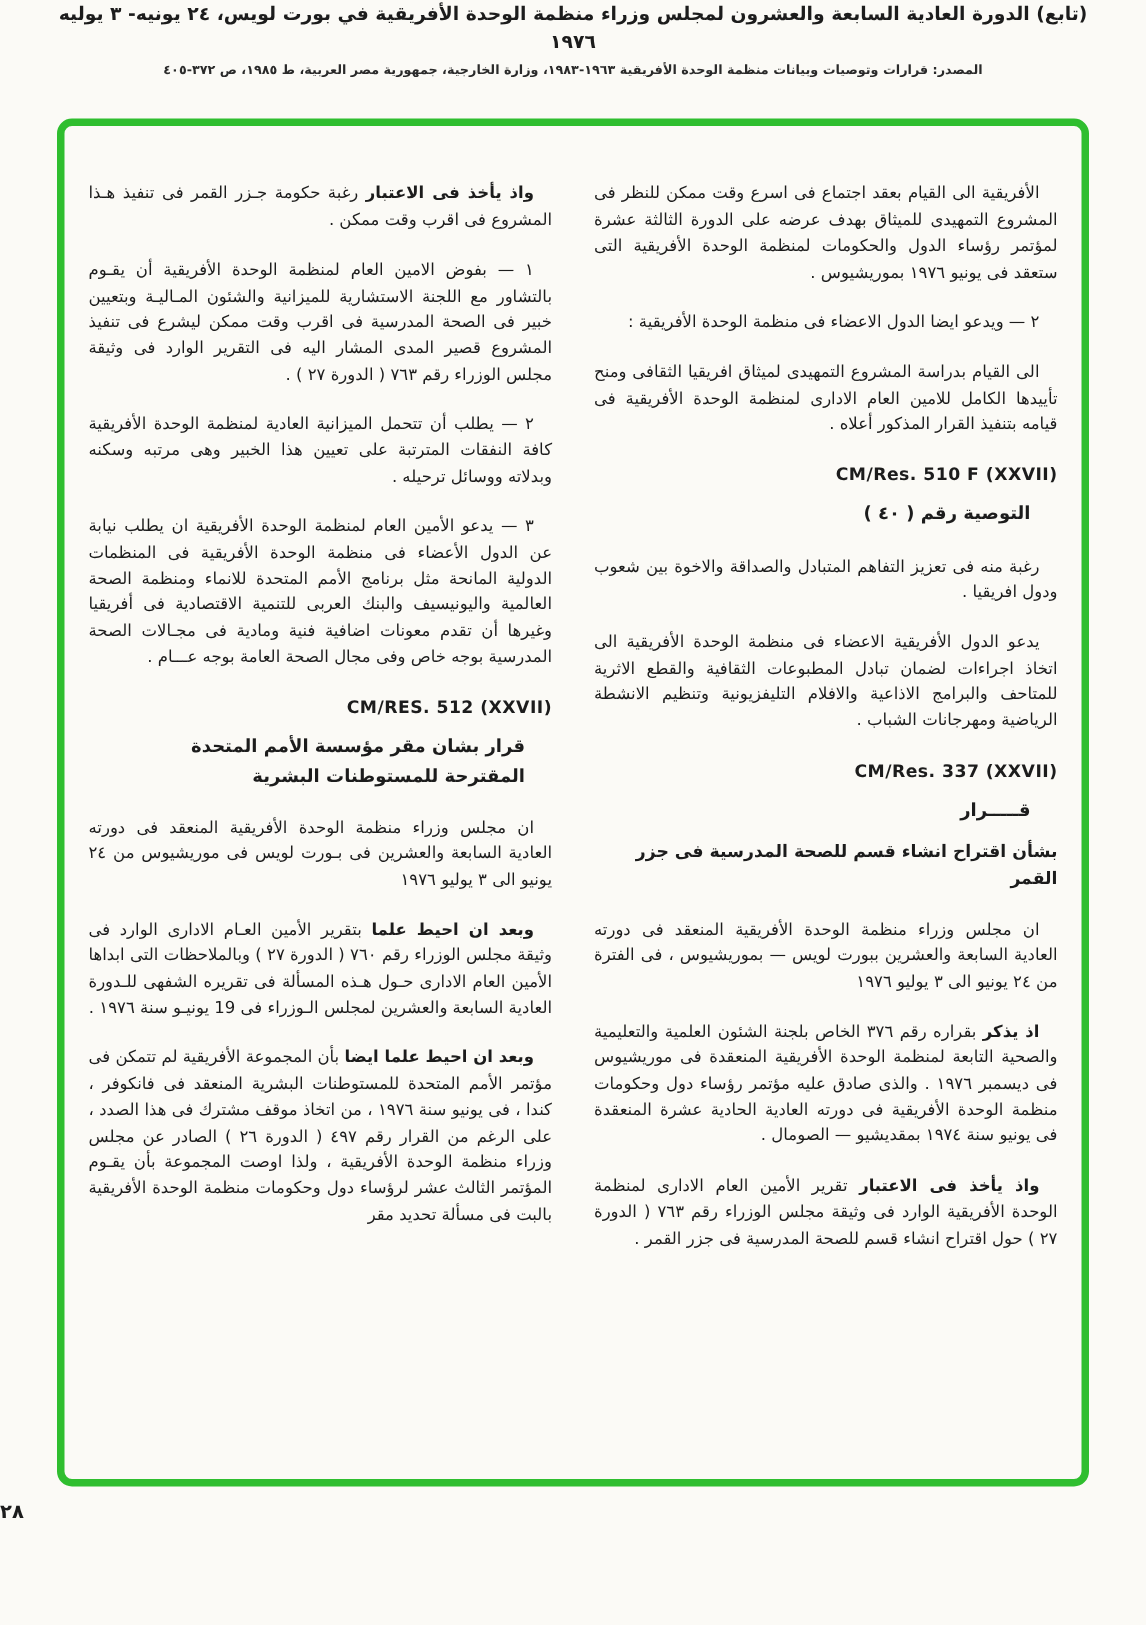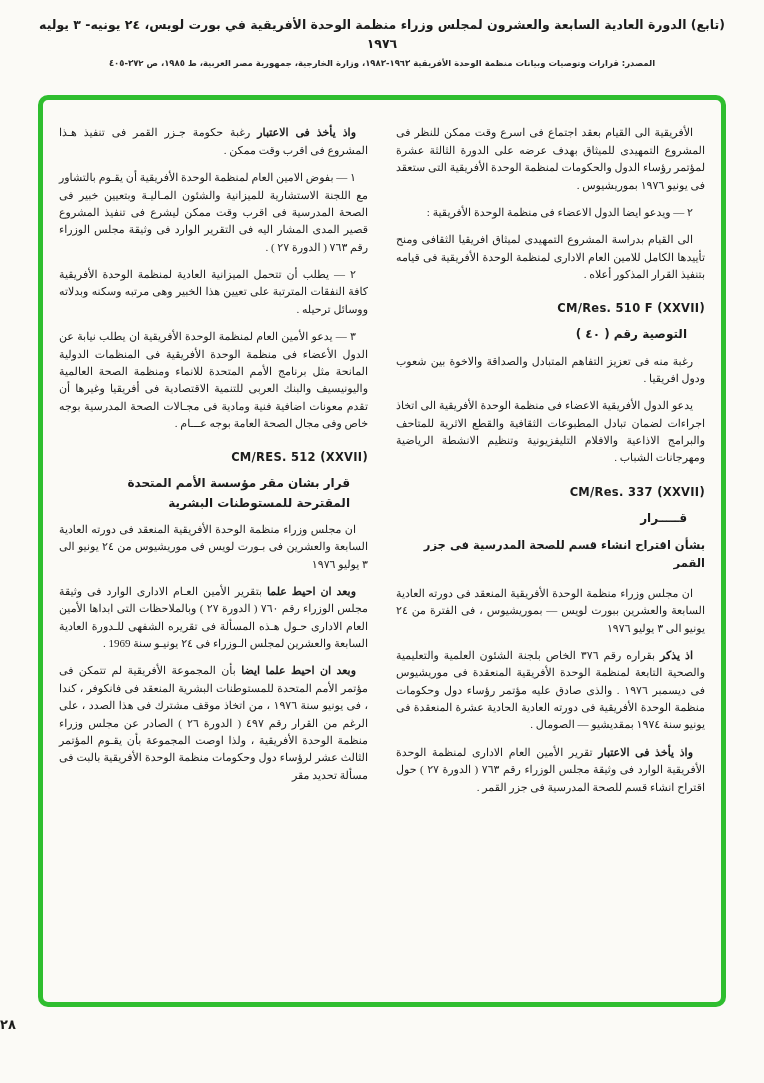--- a/index.html
+++ b/index.html
@@ -10,21 +10,20 @@
     background: #fbfaf6;
     font-family: "DejaVu Sans", sans-serif;
     color: #1c1c1c;
     -webkit-font-smoothing: antialiased;
   }
   .page {
     position: relative;
     width: 764px;
     height: 1083px;
     box-sizing: border-box;
-    padding-top: 16px;
     overflow: hidden;
   }
   .header {
     text-align: center;
     direction: rtl;
     padding: 0 24px;
   }
   .header-title {
     font-size: 12.5px;
     font-weight: bold;
@@ -55,22 +54,21 @@
   }
   .col {
     flex: 1 1 0;
     min-width: 0;
   }
   .para {
     font-size: 11px;
     line-height: 1.58;
     text-align: justify;
     text-indent: 12px;
-    margin: 4px 0 10px 0;
-    font-family: Liberation Serif, serif;
+    margin: 16px 0 10px 0;
   }
   .lead {
     font-weight: bold;
   }
   .latin-head {
     direction: ltr;
     text-align: right;
     font-size: 11.5px;
     font-weight: bold;
     margin: 18px 0 10px 0;
@@ -127,21 +125,21 @@
       </div>
 
       <div class="col">
         <p class="para"><span class="lead">واذ يأخذ فى الاعتبار</span><span> رغبة حكومة جـزر القمر فى تنفيذ هـذا المشروع فى اقرب وقت ممكن .</span></p>
         <p class="para">١ — بفوض الامين العام لمنظمة الوحدة الأفريقية أن يقـوم بالتشاور مع اللجنة الاستشارية للميزانية والشئون المـاليـة وبتعيين خبير فى الصحة المدرسية فى اقرب وقت ممكن ليشرع فى تنفيذ المشروع قصير المدى المشار اليه فى التقرير الوارد فى وثيقة مجلس الوزراء رقم ٧٦٣ ( الدورة ٢٧ ) .</p>
         <p class="para">٢ — يطلب أن تتحمل الميزانية العادية لمنظمة الوحدة الأفريقية كافة النفقات المترتبة على تعيين هذا الخبير وهى مرتبه وسكنه وبدلاته ووسائل ترحيله .</p>
         <p class="para">٣ — يدعو الأمين العام لمنظمة الوحدة الأفريقية ان يطلب نيابة عن الدول الأعضاء فى منظمة الوحدة الأفريقية فى المنظمات الدولية المانحة مثل برنامج الأمم المتحدة للانماء ومنظمة الصحة العالمية واليونيسيف والبنك العربى للتنمية الاقتصادية فى أفريقيا وغيرها أن تقدم معونات اضافية فنية ومادية فى مجـالات الصحة المدرسية بوجه خاص وفى مجال الصحة العامة بوجه عـــام .</p>
         <div class="latin-head">CM/RES. 512 (XXVII)</div>
         <div class="ar-head">قرار بشان مقر مؤسسة الأمم المتحدة المقترحة للمستوطنات البشرية</div>
         <p class="para">ان مجلس وزراء منظمة الوحدة الأفريقية المنعقد فى دورته العادية السابعة والعشرين فى بـورت لويس فى موريشيوس من ٢٤ يونيو الى ٣ يوليو ١٩٧٦</p>
-        <p class="para"><span class="lead">وبعد ان احيط علما</span><span> بتقرير الأمين العـام الادارى الوارد فى وثيقة مجلس الوزراء رقم ٧٦٠ ( الدورة ٢٧ ) وبالملاحظات التى ابداها الأمين العام الادارى حـول هـذه المسألة فى تقريره الشفهى للـدورة العادية السابعة والعشرين لمجلس الـوزراء فى ٢٤ يونيـو سنة 1969 .</span></p>
+        <p class="para"><span class="lead">وبعد ان احيط علما</span><span> بتقرير الأمين العـام الادارى الوارد فى وثيقة مجلس الوزراء رقم ٧٦٠ ( الدورة ٢٧ ) وبالملاحظات التى ابداها الأمين العام الادارى حـول هـذه المسألة فى تقريره الشفهى للـدورة العادية السابعة والعشرين لمجلس الـوزراء فى 19 يونيـو سنة ١٩٧٦ .</span></p>
         <p class="para"><span class="lead">وبعد ان احيط علما ايضا</span><span> بأن المجموعة الأفريقية لم تتمكن فى مؤتمر الأمم المتحدة للمستوطنات البشرية المنعقد فى فانكوفر ، كندا ، فى يونيو سنة ١٩٧٦ ، من اتخاذ موقف مشترك فى هذا الصدد ، على الرغم من القرار رقم ٤٩٧ ( الدورة ٢٦ ) الصادر عن مجلس وزراء منظمة الوحدة الأفريقية ، ولذا اوصت المجموعة بأن يقـوم المؤتمر الثالث عشر لرؤساء دول وحكومات منظمة الوحدة الأفريقية بالبت فى مسألة تحديد مقر</span></p>
       </div>
 
     </div>
   </div>
 
   <div class="page-number">٢٨</div>
 
 </div>
 

